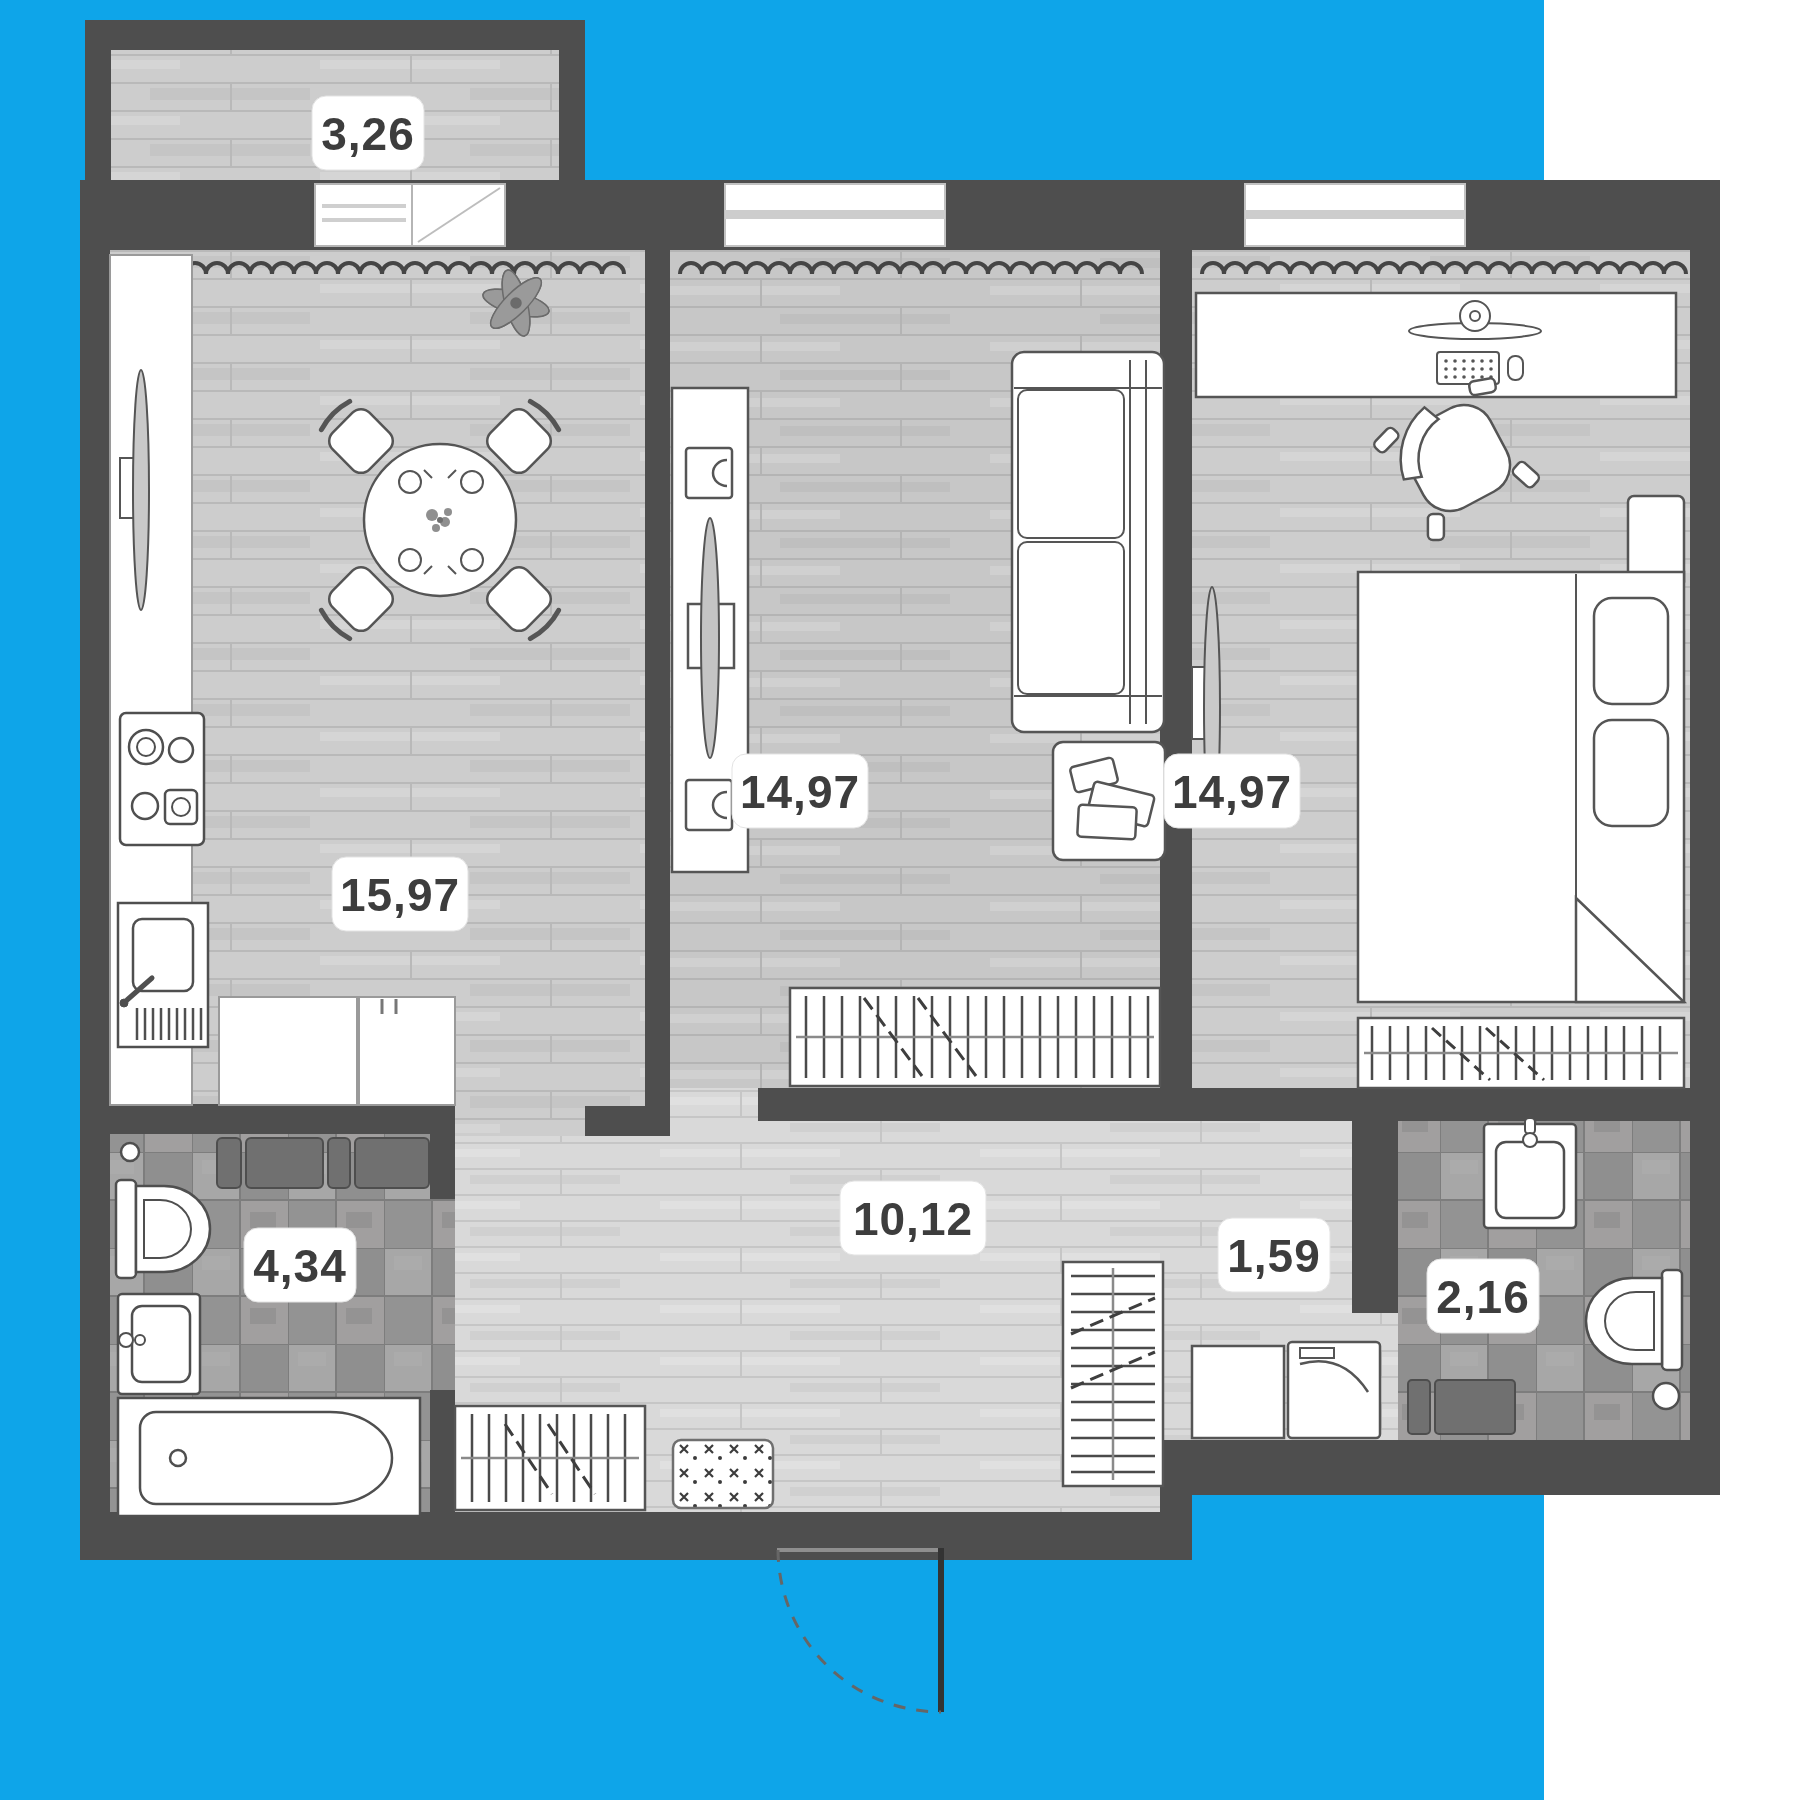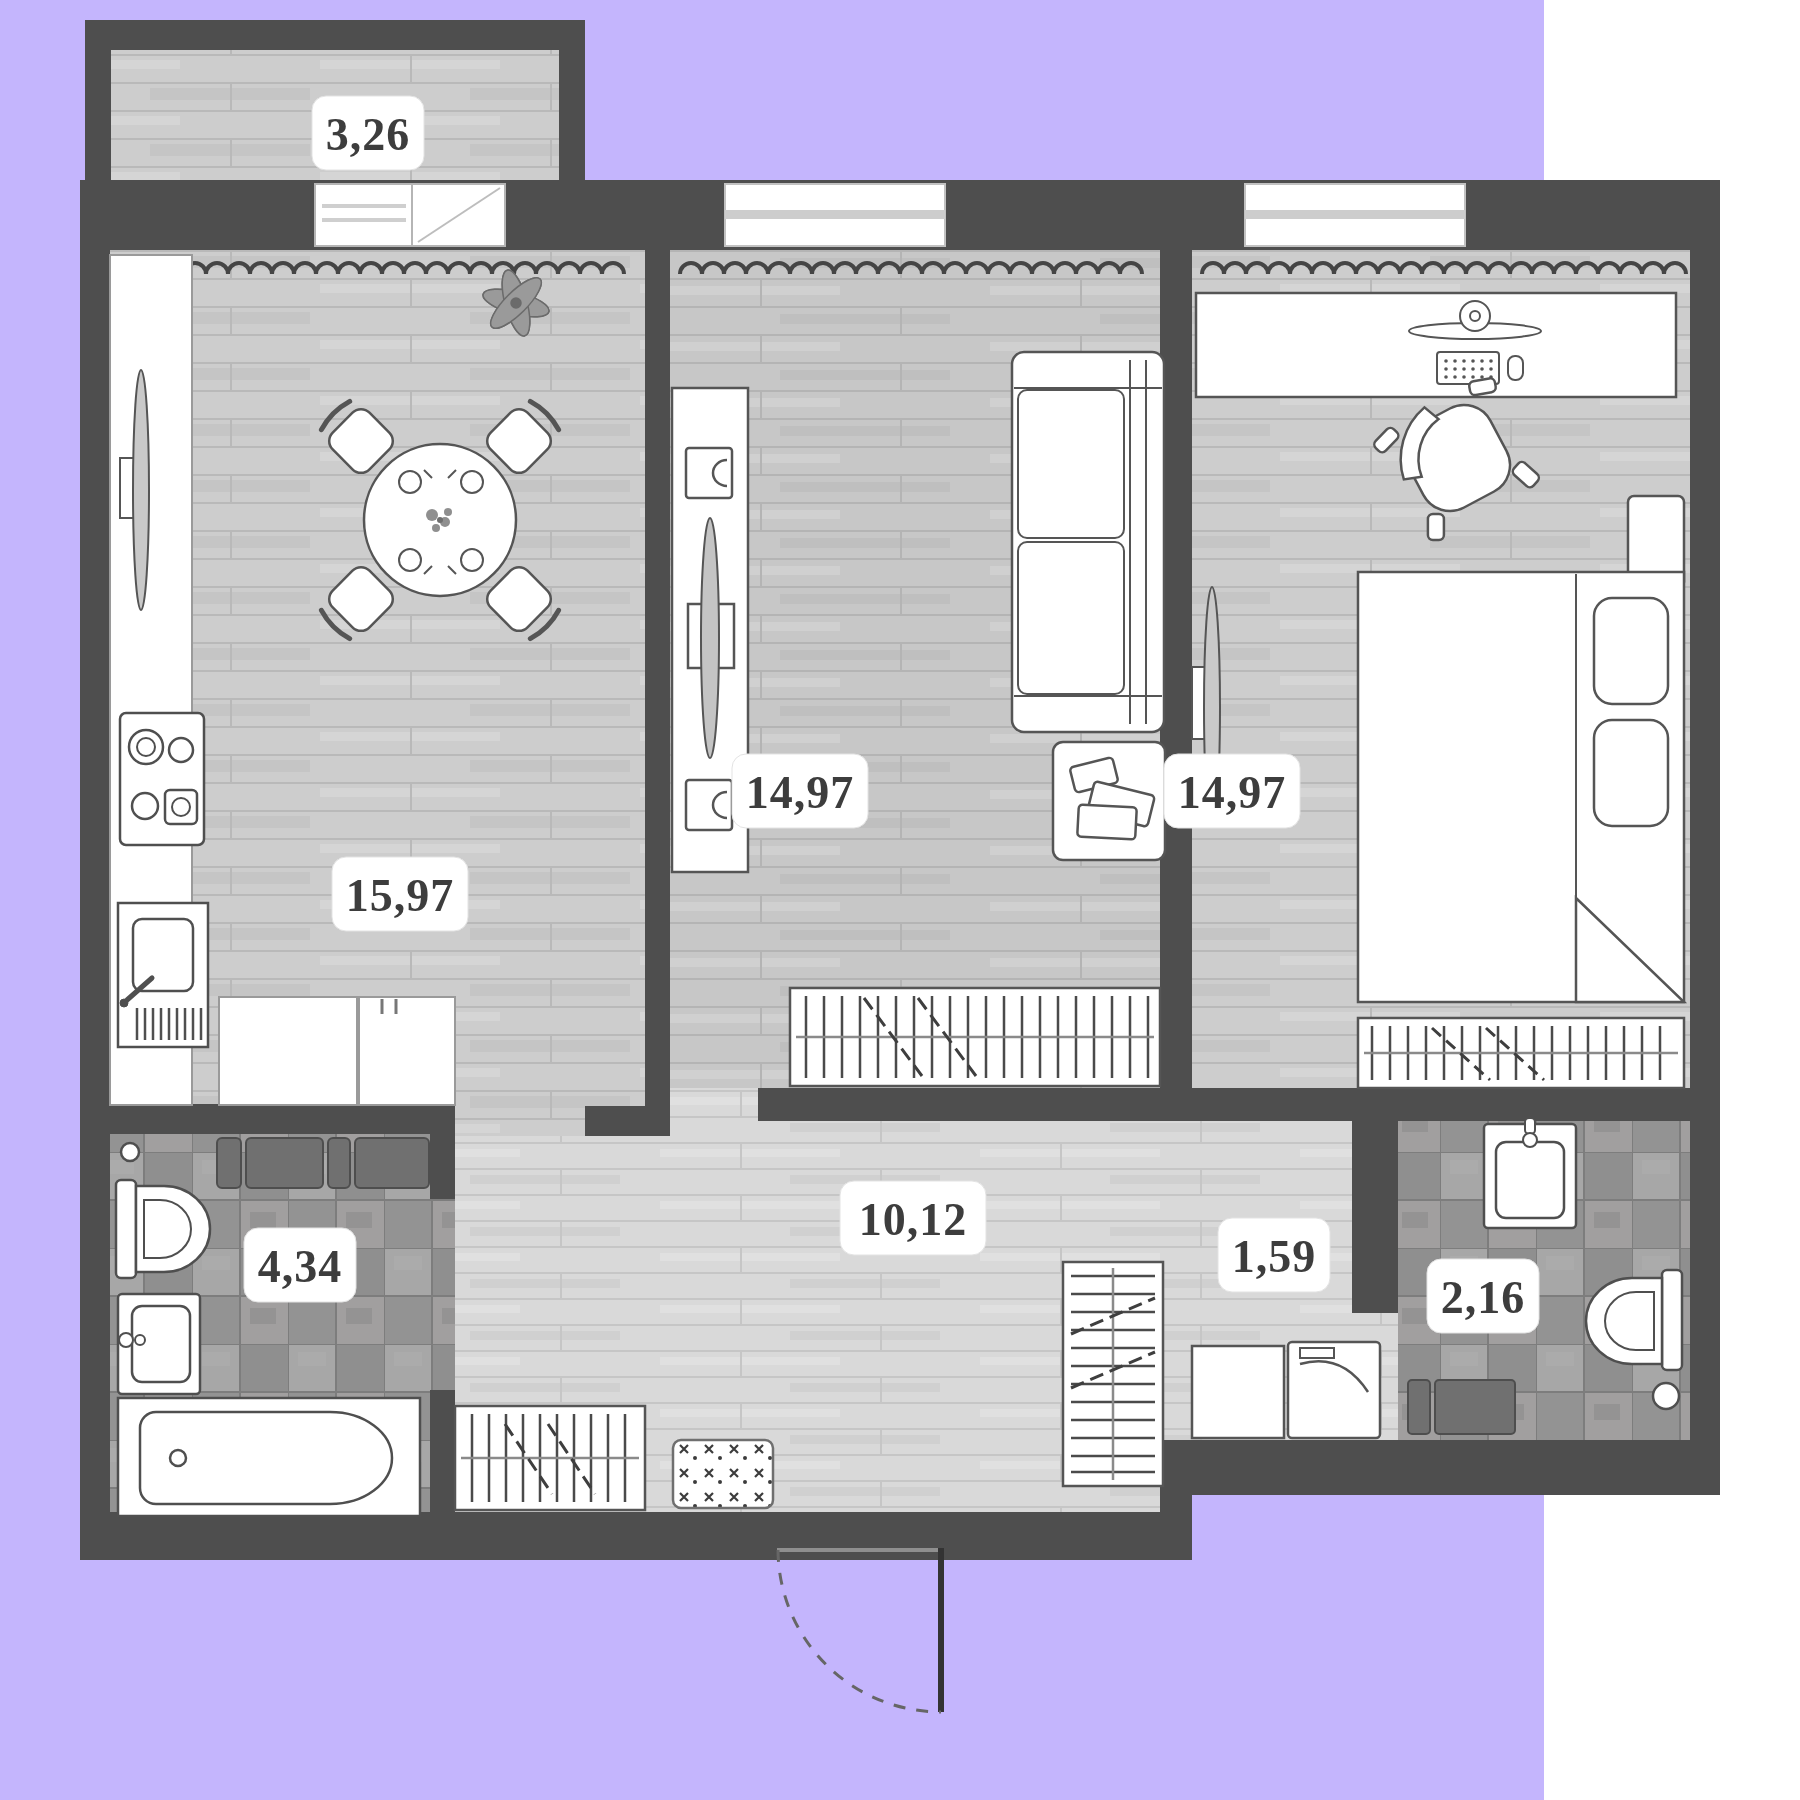--- a/index.html
+++ b/index.html
@@ -1,16 +1,16 @@
 <!DOCTYPE html>
 <html><head>
 <meta charset="utf-8">
 <style>
   html,body{margin:0;padding:0;background:#ffffff;}
-  .stage{position:relative;width:1544px;height:1800px;background:#c4b5fd;font-family:Liberation Serif, serif;}
+  .stage{position:relative;width:1544px;height:1800px;background:#0ea5e9;font-family:Liberation Sans, sans-serif;}
   svg{position:absolute;left:0;top:0;}
   .area-label-text{font-weight:bold;font-size:46px;fill:#3d3d3d;letter-spacing:1px;}
 </style>
 </head>
 <body>
 
 <div class="stage">
 <svg width="1800" height="1800" viewBox="0 0 1800 1800">
   <defs>
     <pattern id="woodRoom" patternUnits="userSpaceOnUse" width="320" height="56">

